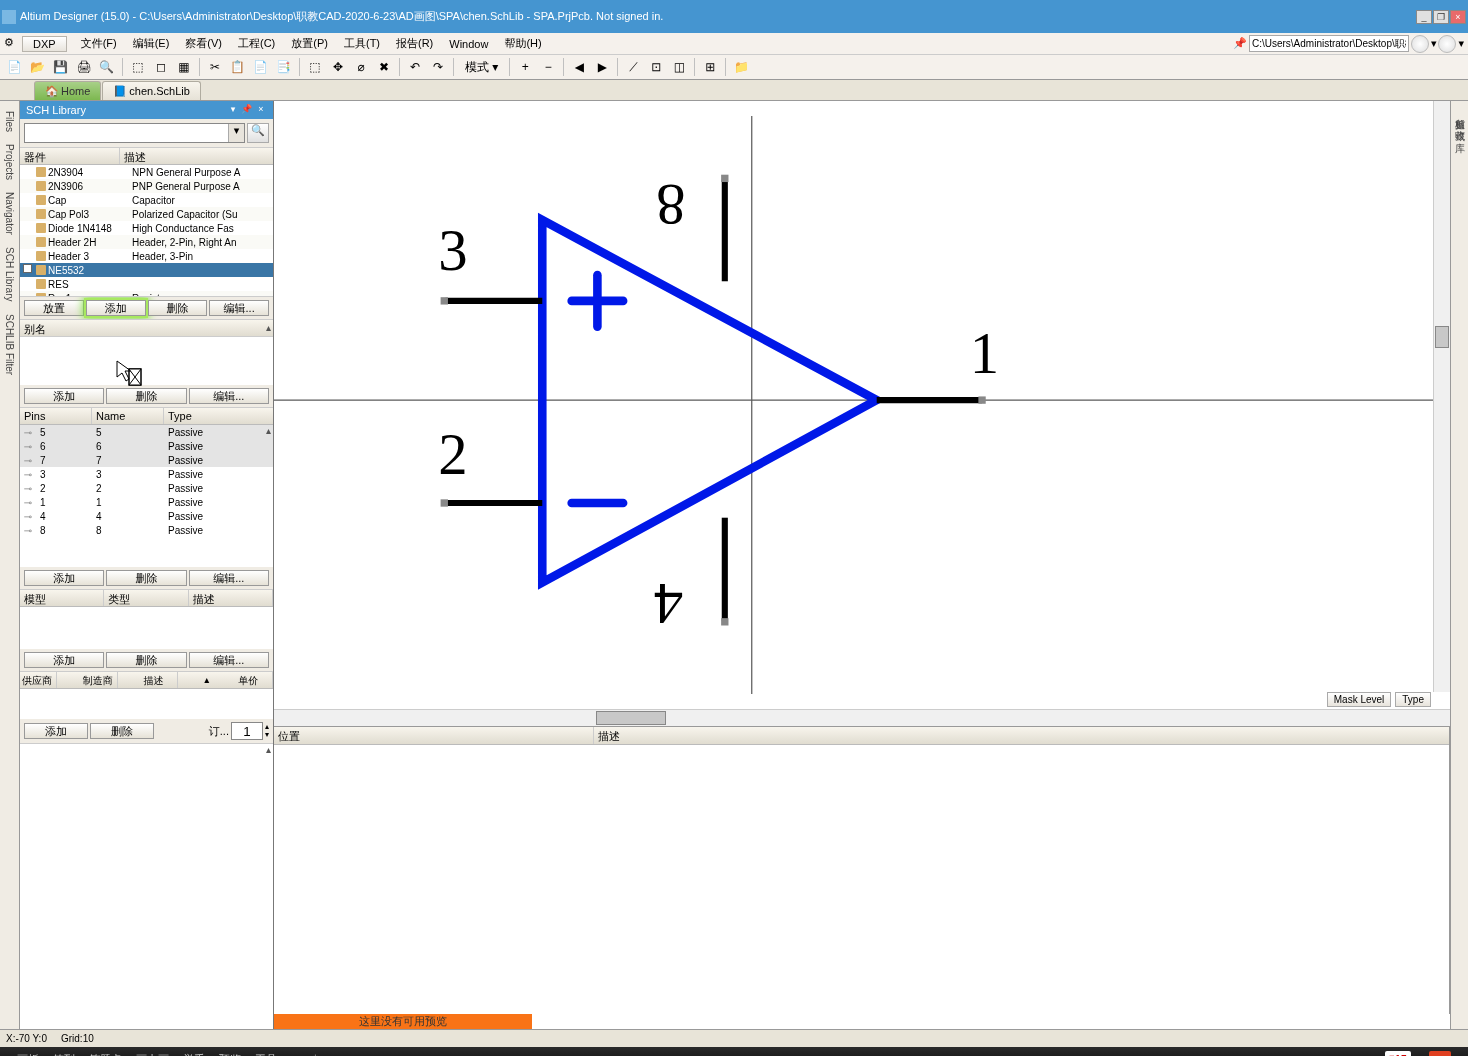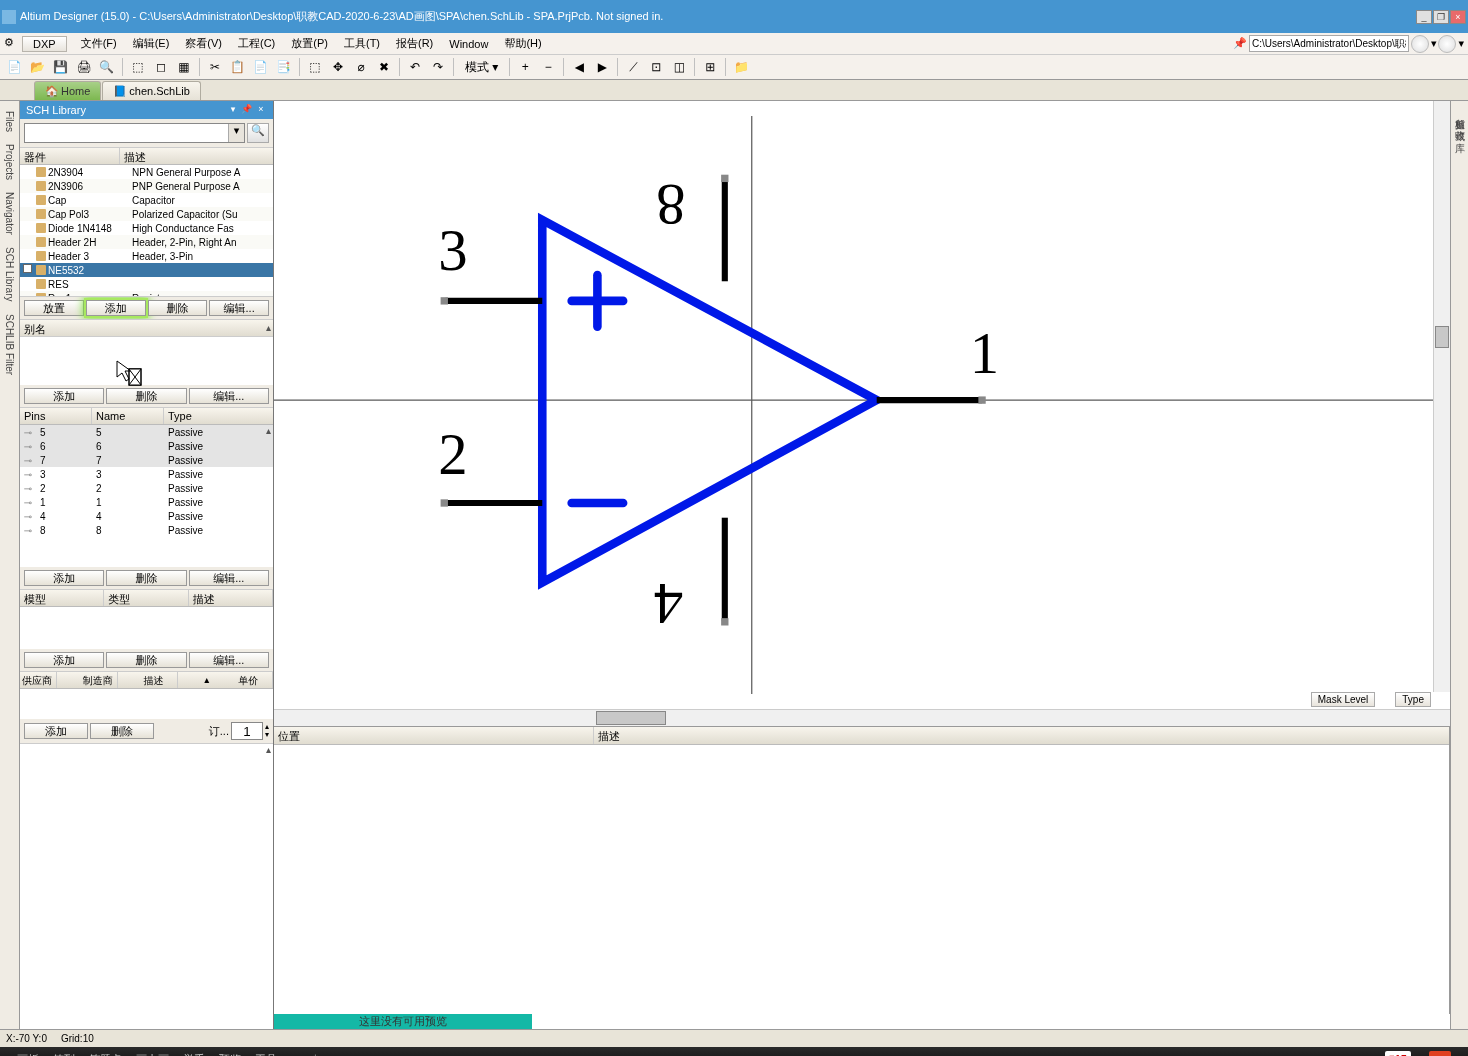--- a/index.html
+++ b/index.html
@@ -77,27 +77,27 @@
 .vscroll .thumb { position:absolute; left:1px; right:1px; top:225px; height:22px; background:#c8c8c8; border:1px solid #888; }
 .hscroll .thumb { position:absolute; top:1px; bottom:1px; left:322px; width:70px; background:#c8c8c8; border:1px solid #888; }
 .footer-tabs { height:18px; background:#e8e4d8; border-top:1px solid #999; display:flex; align-items:center; padding:0 6px; font-size:10px;}
 .ft-lbl { padding:0 4px; cursor:pointer; }
 .bottom-panels { display:flex; height:303px; border-top:1px solid #999;flex-direction:column; }
 .bp-left { flex:1; background:#fff; display:flex; flex-direction:column; border-right:1px solid #999; }
 .bp-hdr { display:flex; background:linear-gradient(#f8f5ed,#e0dcd0); height:18px; font-size:11px; border-bottom:1px solid #bbb; }
 .bp-col1 { width:320px; padding:2px 4px; border-right:1px solid #ccc; }
 .bp-col2 { flex:1; padding:2px 4px; }
 .bp-body { flex:1; background:#fff; }
-.bp-right { width:258px; background:#14b8a6; display:flex; align-items:center; justify-content:center; font-size:11px; color:#333; }
+.bp-right { width:258px; background:#f97316; display:flex; align-items:center; justify-content:center; font-size:11px; color:#333; }
 .status { height:18px; background:#e8e4d8; border-top:1px solid #999; display:flex; align-items:center; font-size:10px; padding:0 6px; }
 .status-right { margin-left:auto; display:flex; }
 .st-btn { border:1px solid #b8b4ac; padding:1px 6px; margin-left:-1px; background:linear-gradient(#fff,#e6e2d7); cursor:pointer; font-size:10px; }
 .taskbar { height:25px; background: linear-gradient(#2a2a2a,#0a0a0a); display:flex; align-items:center; padding:0 17px; color:#ccc; font-size:11px; gap:14px; }
 .tb-label { cursor:pointer; }
-.mask-bar { position:absolute; right:17px; bottom:17px; display:flex; gap:20px; padding:2px; z-index:5;}
+.mask-bar { position:absolute; right:17px; bottom:17px; display:flex; gap:4px; padding:2px; z-index:5;}
 .mask-btn { border:1px solid #aaa; background:linear-gradient(#fff,#e8e4dc); padding:1px 6px; font-size:10px; cursor:pointer; }
 .schhdr-arrow { width:10px; }
 .collapse-ar { position:absolute; right:2px; font-size:10px; color:#555; }
 .comp-listwrap { position:relative; }
 .expand-sq { position:absolute; left:3px; top:1px; width:9px; height:9px; border:1px solid #666; background:#fff; font-size:8px; line-height:8px; text-align:center; }
 svg text { font-family: "Times New Roman", serif; }
 .cursor-wait { position:absolute; left:95px; top:258px; width:28px; height:28px; pointer-events:none; z-index:10; }
 </style>
 </head>
 <body>

